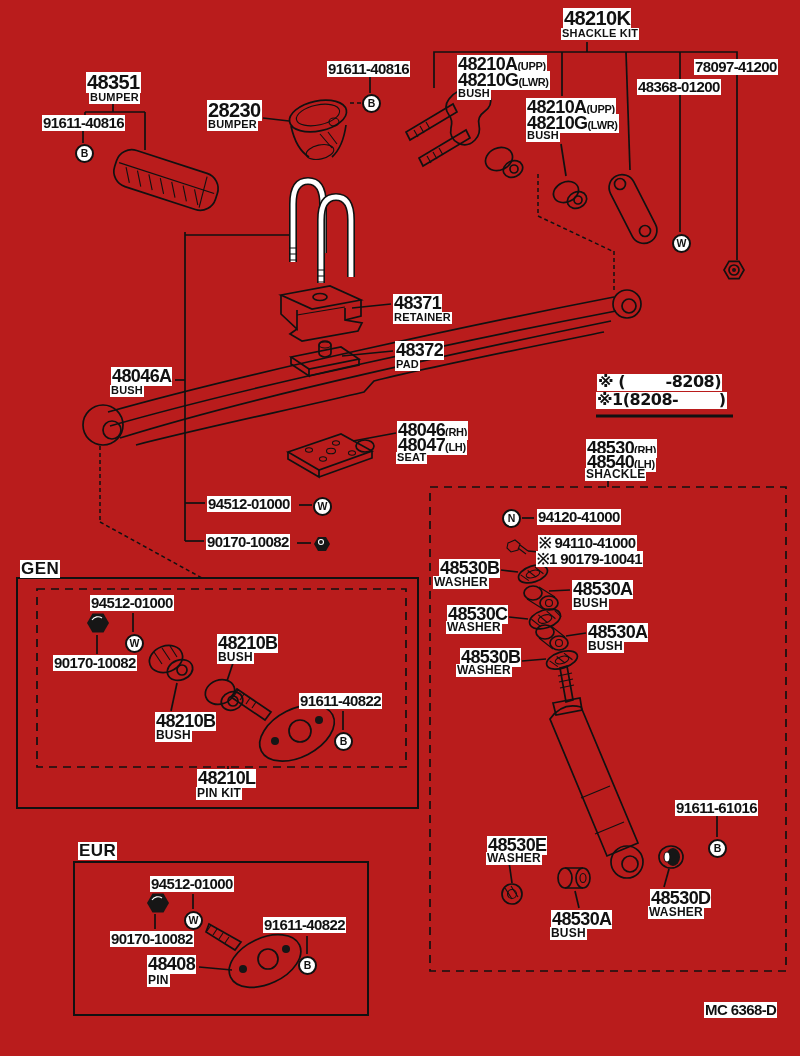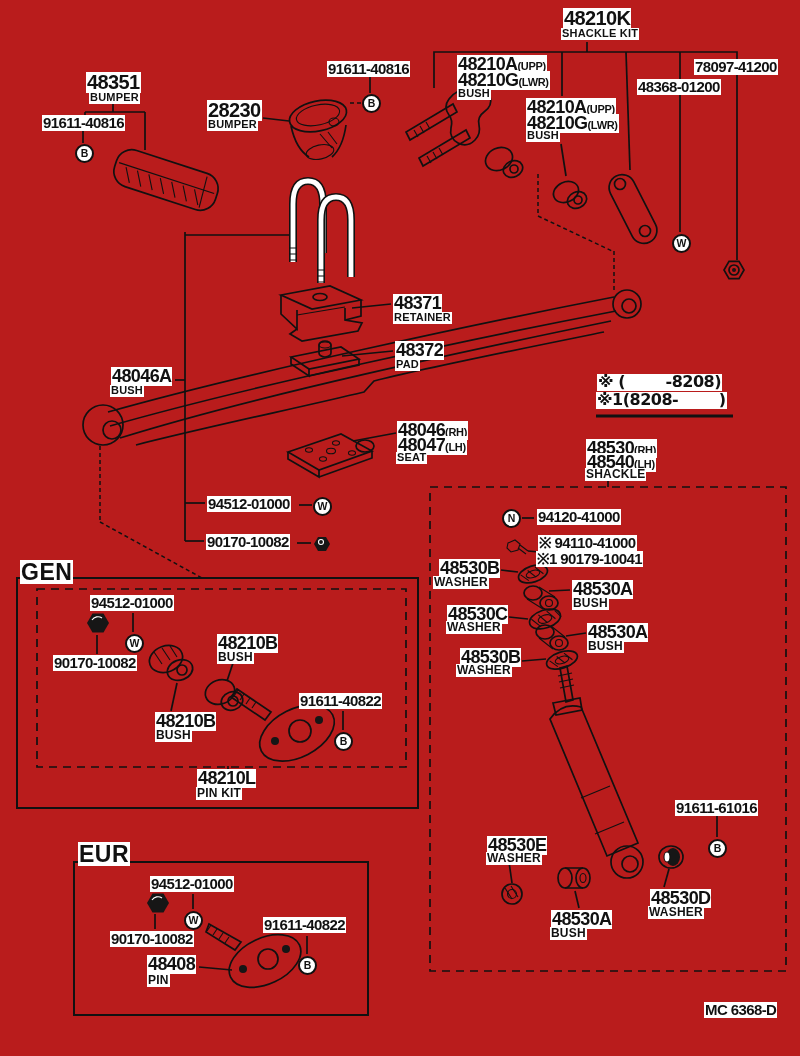--- a/index.html
+++ b/index.html
@@ -18,21 +18,21 @@
   #art .tubeo{stroke-width:8;stroke-linecap:butt;}
   #art .tubei{stroke:#fff;stroke-width:4.8;stroke-linecap:butt;}
   .t{position:absolute;font-weight:700;line-height:1.05;white-space:pre;background:#fff;padding:0 1px;}
   .code{font-size:18px;letter-spacing:-0.6px;}
   .code-lg{font-size:20px;letter-spacing:-0.6px;}
   .pn{font-size:15px;letter-spacing:-0.6px;}
   .desc{font-size:11px;letter-spacing:0.2px;}
   .desc-sm{font-size:12px;letter-spacing:0.2px;}
   .tag{font-size:11px;letter-spacing:-0.3px;}
   .note{font-size:16px;letter-spacing:-0.5px;font-family:"DejaVu Sans",sans-serif;}
-  .sect{font-size:23px;letter-spacing:0.5px;}
+  .sect{font-size:17px;letter-spacing:0.5px;}
   .cl{position:absolute;width:15px;height:15px;border:2px solid #111;border-radius:50%;
       font-size:10.5px;font-weight:700;text-align:center;line-height:15px;background:#fff;}
 </style>
 </head>
 <body>
 
 <div class="canvas">
 
 <svg id="art" width="800" height="1056" viewBox="0 0 800 1056">
 

